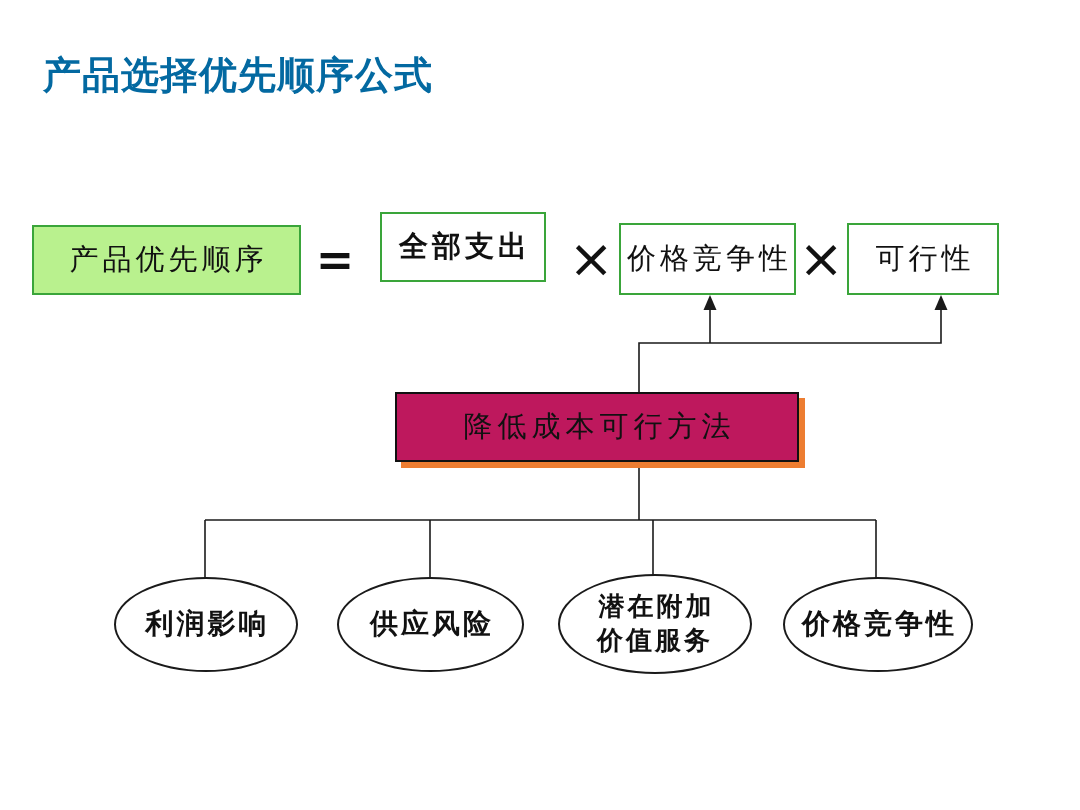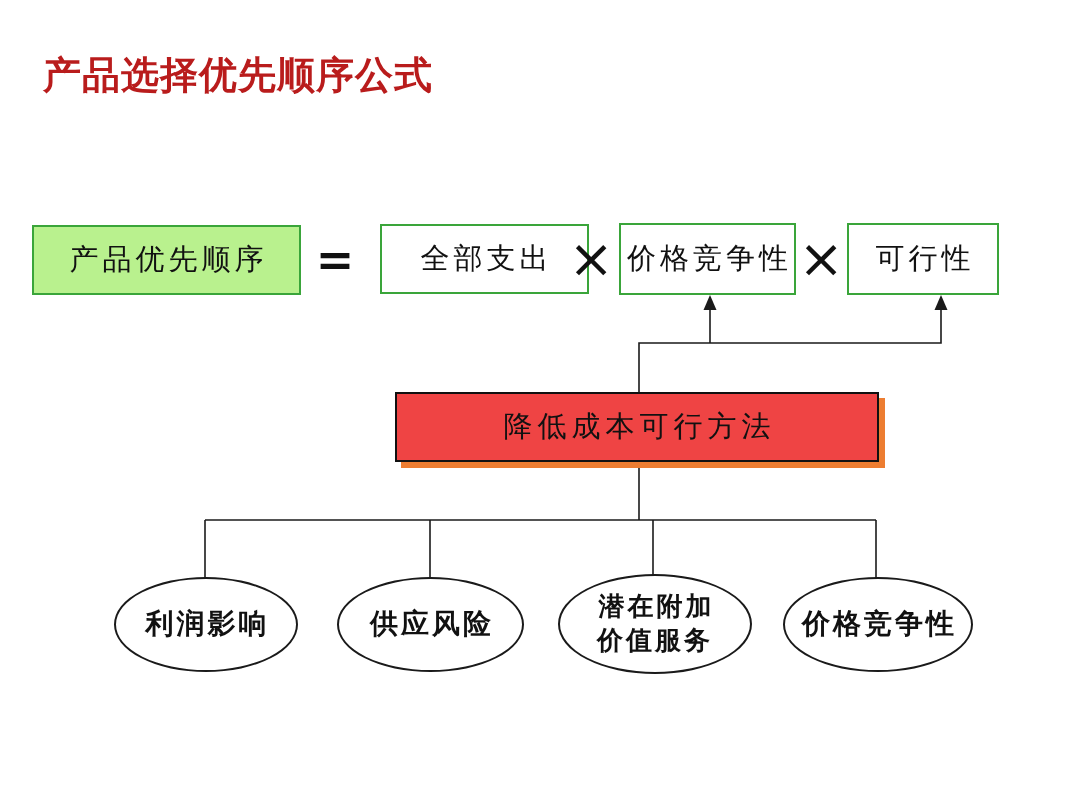--- a/index.html
+++ b/index.html
@@ -16,21 +16,21 @@
     font-family: "DejaVu Serif", serif;
     color: #111111;
   }
   .slide-title {
     position: absolute;
     left: 43px;
     top: 50px;
     font-size: 38px;
     font-weight: bold;
     letter-spacing: 1px;
-    color: #b91c1c;
+    color: #0369a1;
     white-space: nowrap;
   }
   .svg-overlay {
     position: absolute;
     left: 0;
     top: 0;
     width: 1080px;
     height: 810px;
   }
   .node-box {
@@ -47,21 +47,21 @@
     white-space: nowrap;
     text-align: center;
   }
   .result-box {
     left: 32px;
     top: 225px;
     width: 269px;
     height: 70px;
     background: #b9f18e;
   }
-  .factor-box-1 { left: 380px; top: 224px; width: 209px; height: 70px; }
+  .factor-box-1 { left: 380px; top: 212px; width: 166px; height: 70px; font-weight: bold; }
   .factor-box-2 { left: 619px; top: 223px; width: 177px; height: 72px; }
   .factor-box-3 { left: 847px; top: 223px; width: 152px; height: 72px; }
   .operator {
     position: absolute;
     transform: translate(-50%, -50%);
     font-family: "DejaVu Sans", sans-serif;
     color: #111111;
     line-height: 1;
   }
   .op-equals {
@@ -69,27 +69,27 @@
     top: 260px;
     font-size: 46px;
     font-weight: bold;
   }
   .op-times-1 { left: 591px; top: 259px; font-size: 54px; font-weight: normal; }
   .op-times-2 { left: 821px; top: 259px; font-size: 54px; font-weight: normal; }
   .method-box {
     position: absolute;
     left: 395px;
     top: 392px;
-    width: 484px;
+    width: 404px;
     height: 70px;
     box-sizing: border-box;
     display: flex;
     align-items: center;
     justify-content: center;
-    background: #ef4444;
+    background: #be185d;
     border: 2px solid #111111;
     box-shadow: 6px 6px 0 #ed7d31;
     font-size: 29px;
     letter-spacing: 5px;
     text-indent: 5px;
     white-space: nowrap;
   }
   .ellipse {
     position: absolute;
     box-sizing: border-box;

